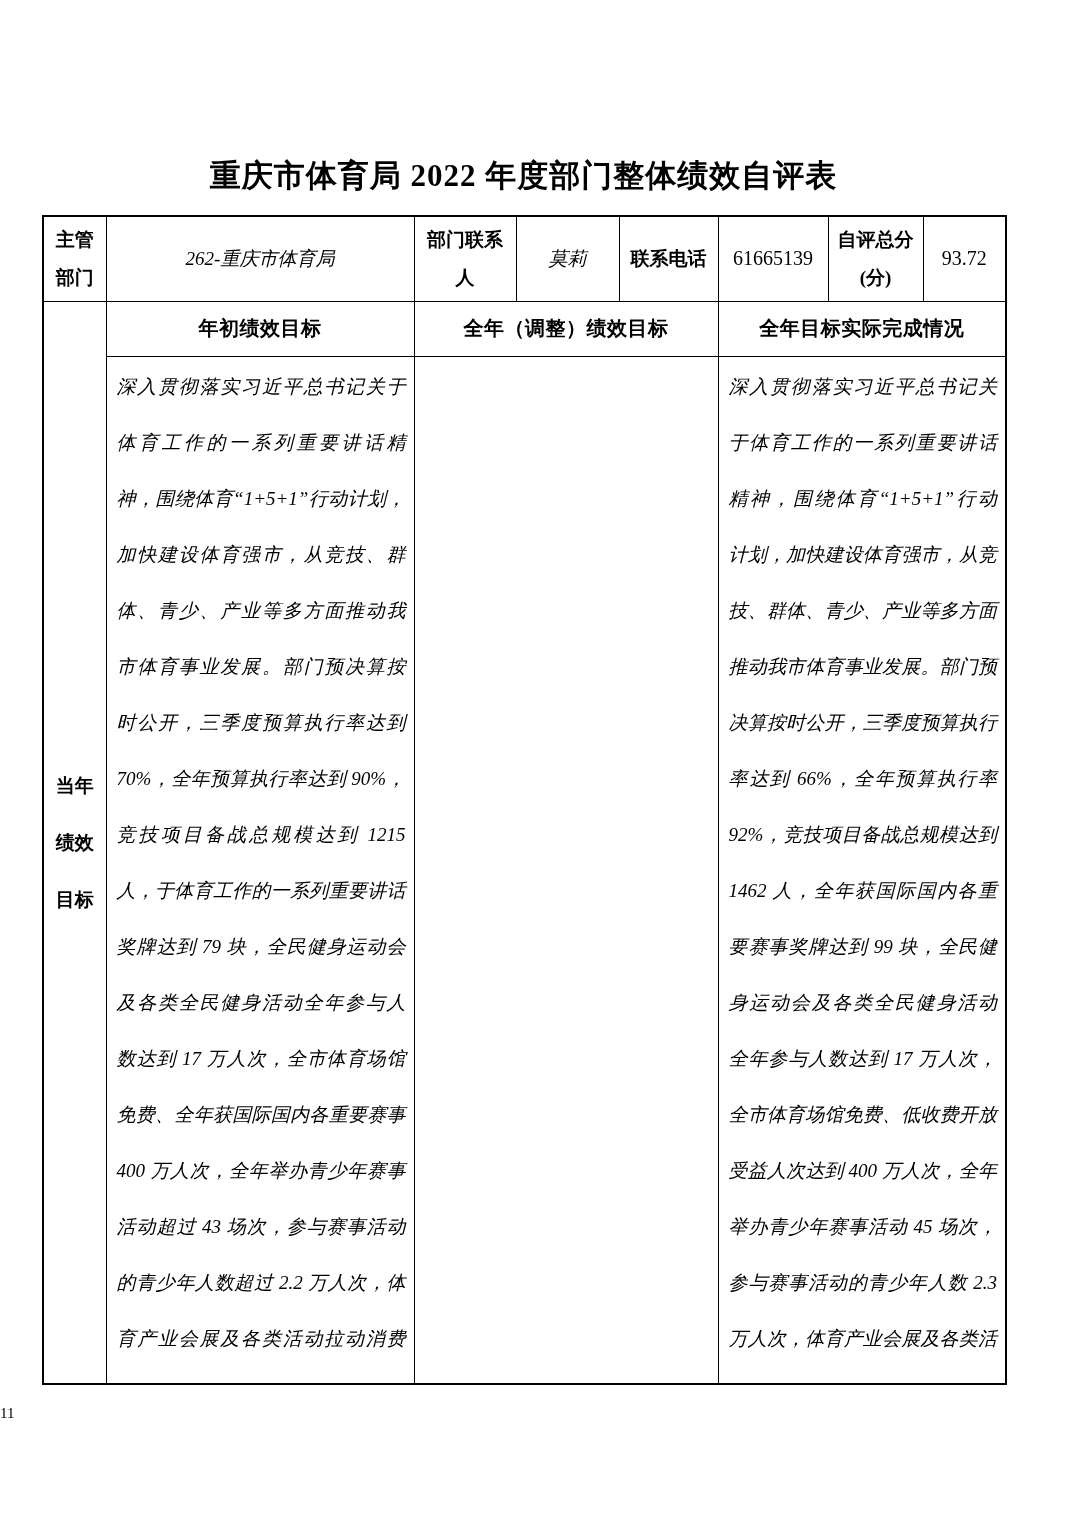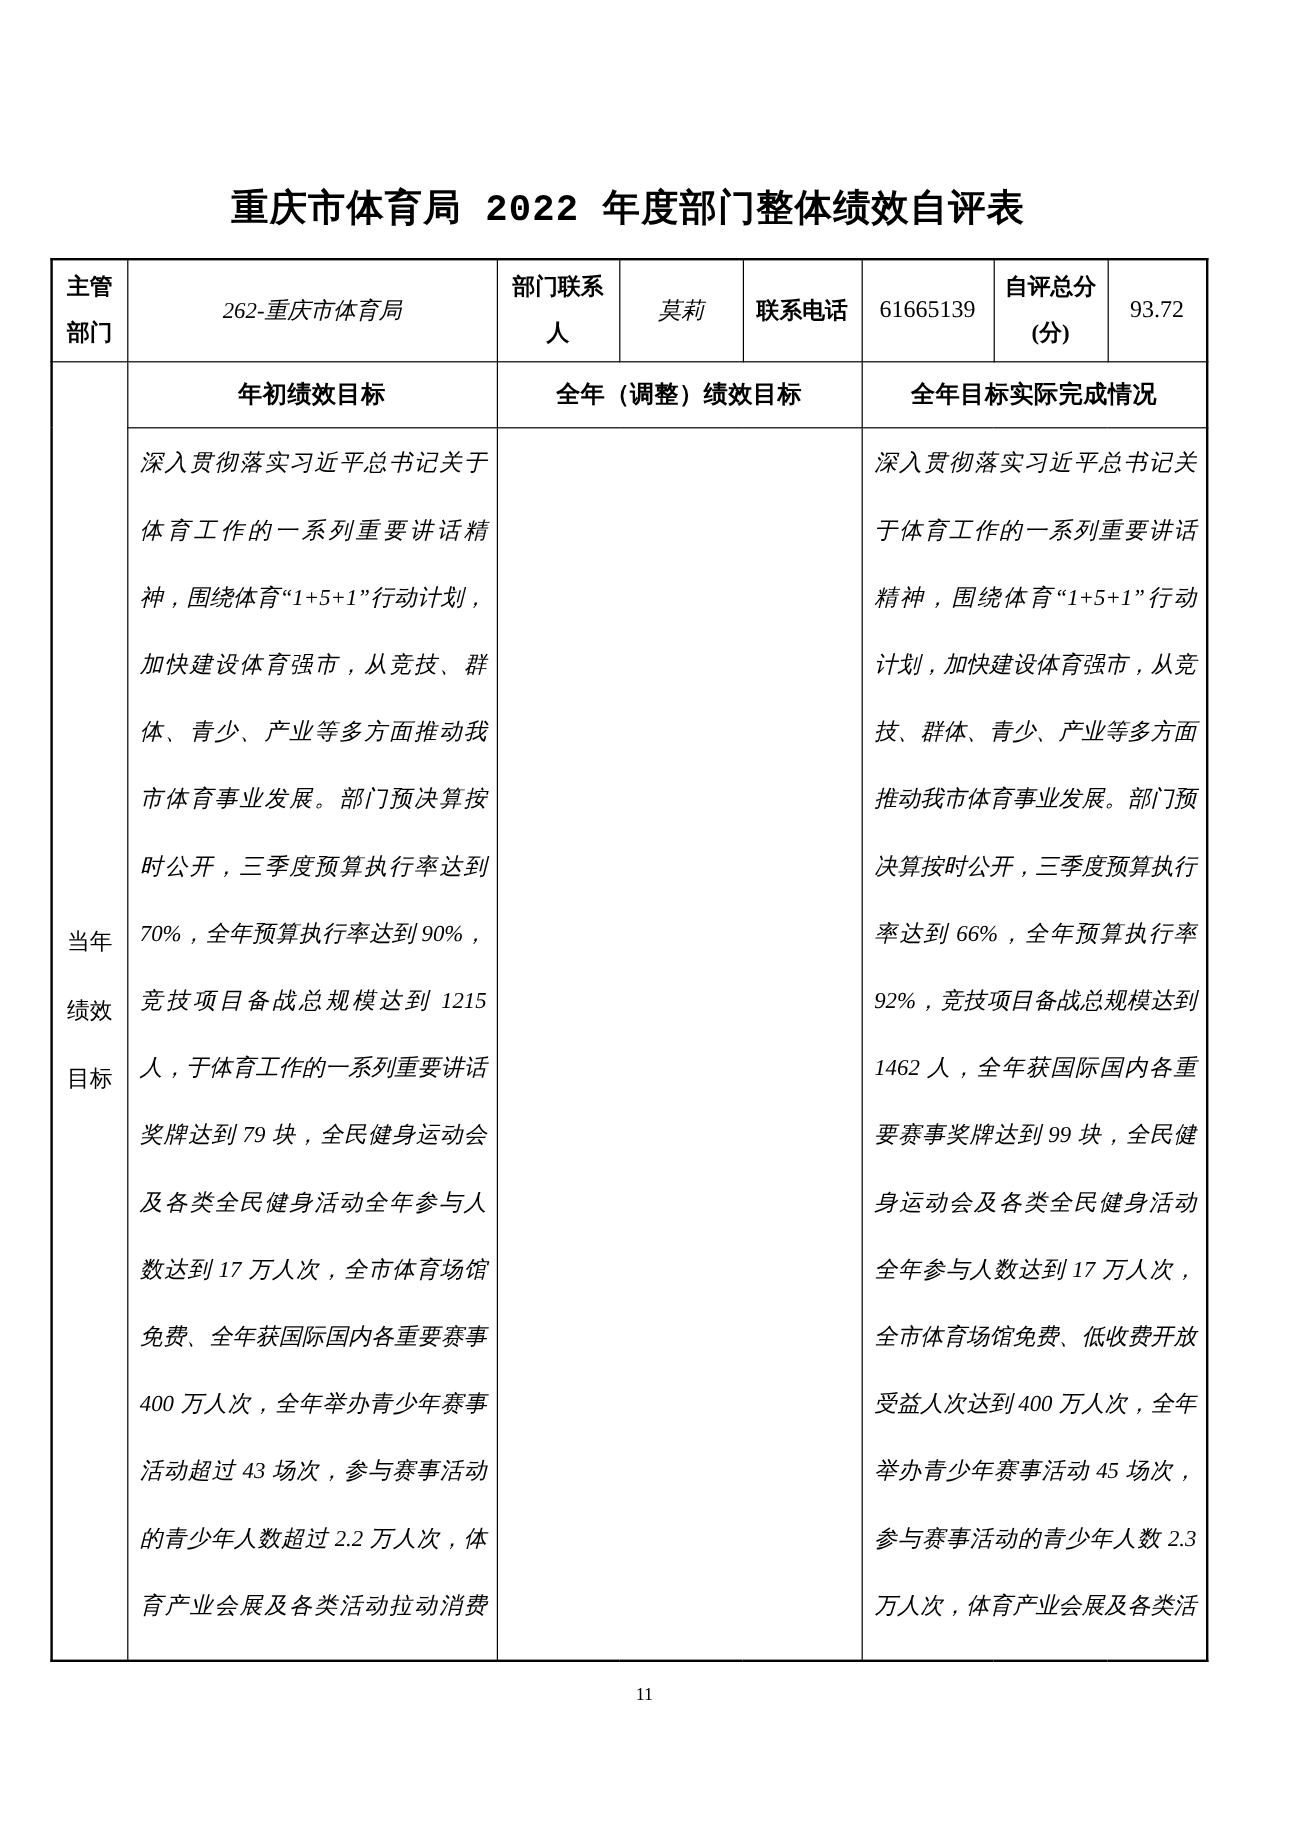--- a/index.html
+++ b/index.html
@@ -15,21 +15,21 @@
   .title {
     position: absolute;
     left: 42px;
     top: 155px;
     width: 963px;
     text-align: center;
     font-size: 31px;
     font-weight: bold;
     line-height: 42px;
     letter-spacing: 1px;
-    font-family: Liberation Mono, monospace;
+    font-family: Liberation Serif, serif;
   }
   table.report-table {
     position: absolute;
     left: 42px;
     top: 215px;
     width: 963px;
     border-collapse: collapse;
     table-layout: fixed;
     border: 2px solid #000;
   }
@@ -40,21 +40,21 @@
     vertical-align: middle;
     font-family: "Liberation Serif", serif;
     overflow: hidden;
   }
   tr.row-info { height: 85px; padding-left: 44px; }
   tr.row-headers { height: 55px; }
   tr.row-content { height: 1008px; }
 
   .lbl { font-weight: bold; font-size: 19px; }
   .stack .line { line-height: 38px; }
-  .vstack .line { line-height: 57px; font-weight: normal; font-size: 19px; }
+  .vstack .line { line-height: 57px; font-weight: bold; font-size: 19px; }
   .val { font-size: 19px; font-style: italic; }
   .num { font-family: "Liberation Sans", sans-serif; font-size: 20px; font-style: normal; }
   .col-head { font-weight: bold; font-size: 20px; letter-spacing: 0.5px; }
 
   td.content {
     vertical-align: top;
     padding: 2px 8px 16px 10px;
     text-align: left;
   }
   .body-line {
@@ -63,21 +63,20 @@
     font-style: italic;
     text-align: justify;
     text-align-last: justify;
     white-space: normal;
   }
   .page-number {
     position: absolute;
     left: 0;
     top: 1405px;
     width: 1074px;
-    text-align: center;
     font-size: 15px;
     font-family: "Liberation Serif", serif;
   }
 </style>
 </head>
 <body>
 
 <div class="page">
 
   <div class="title">重庆市体育局 2022 年度部门整体绩效自评表</div>

